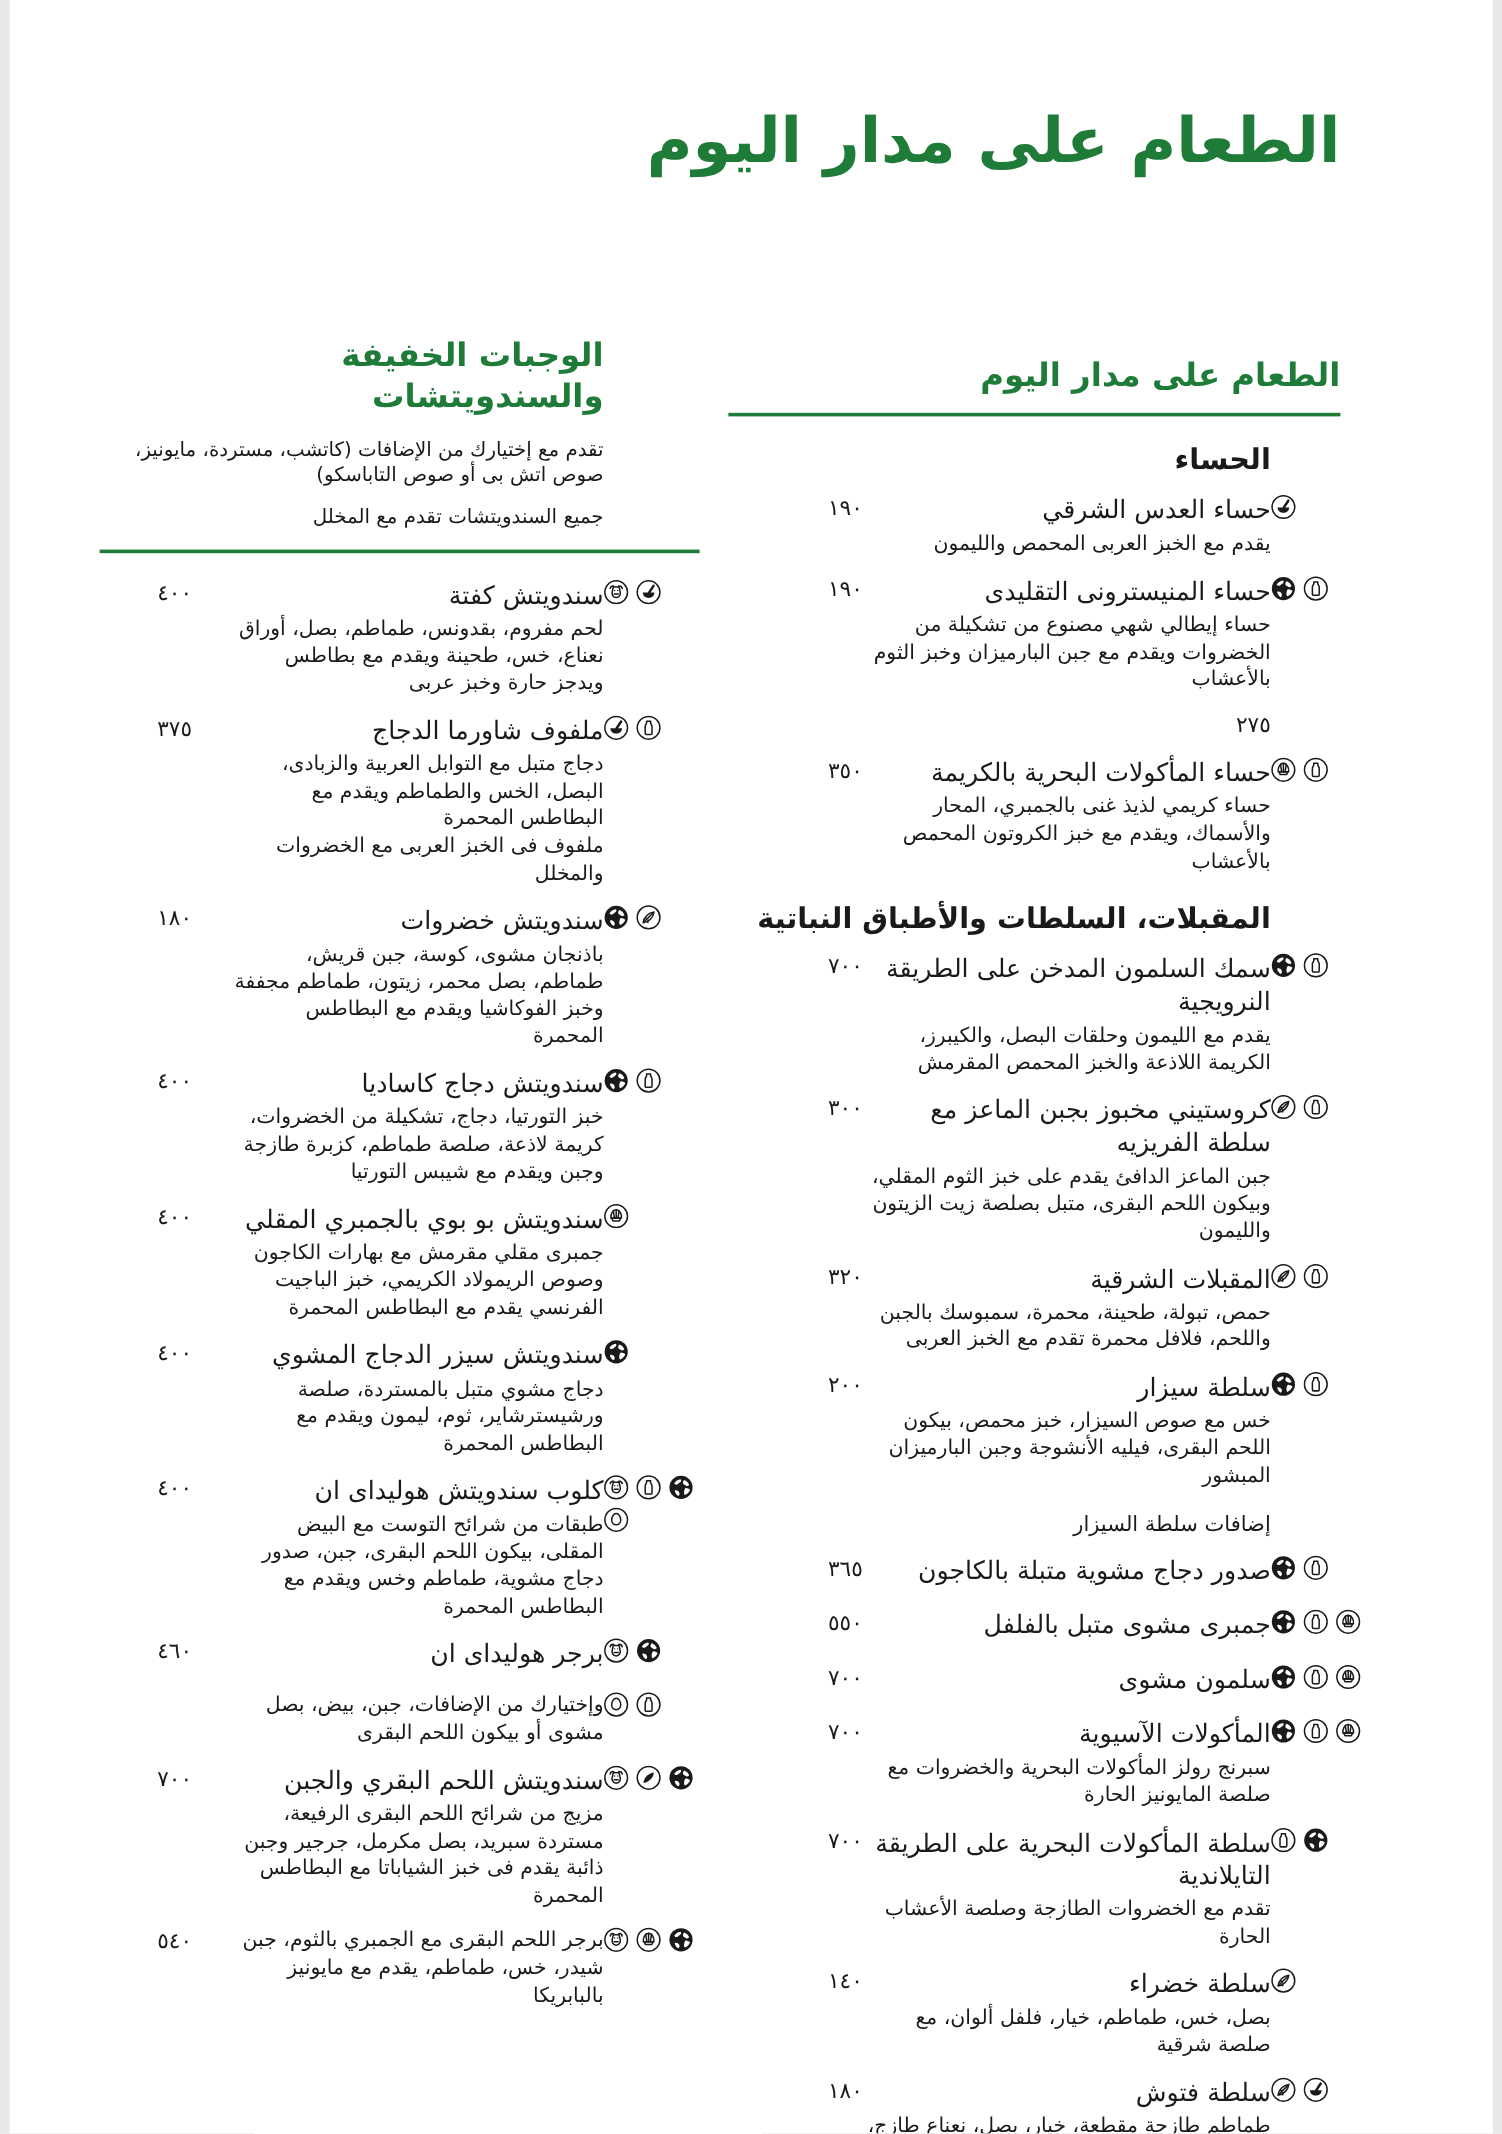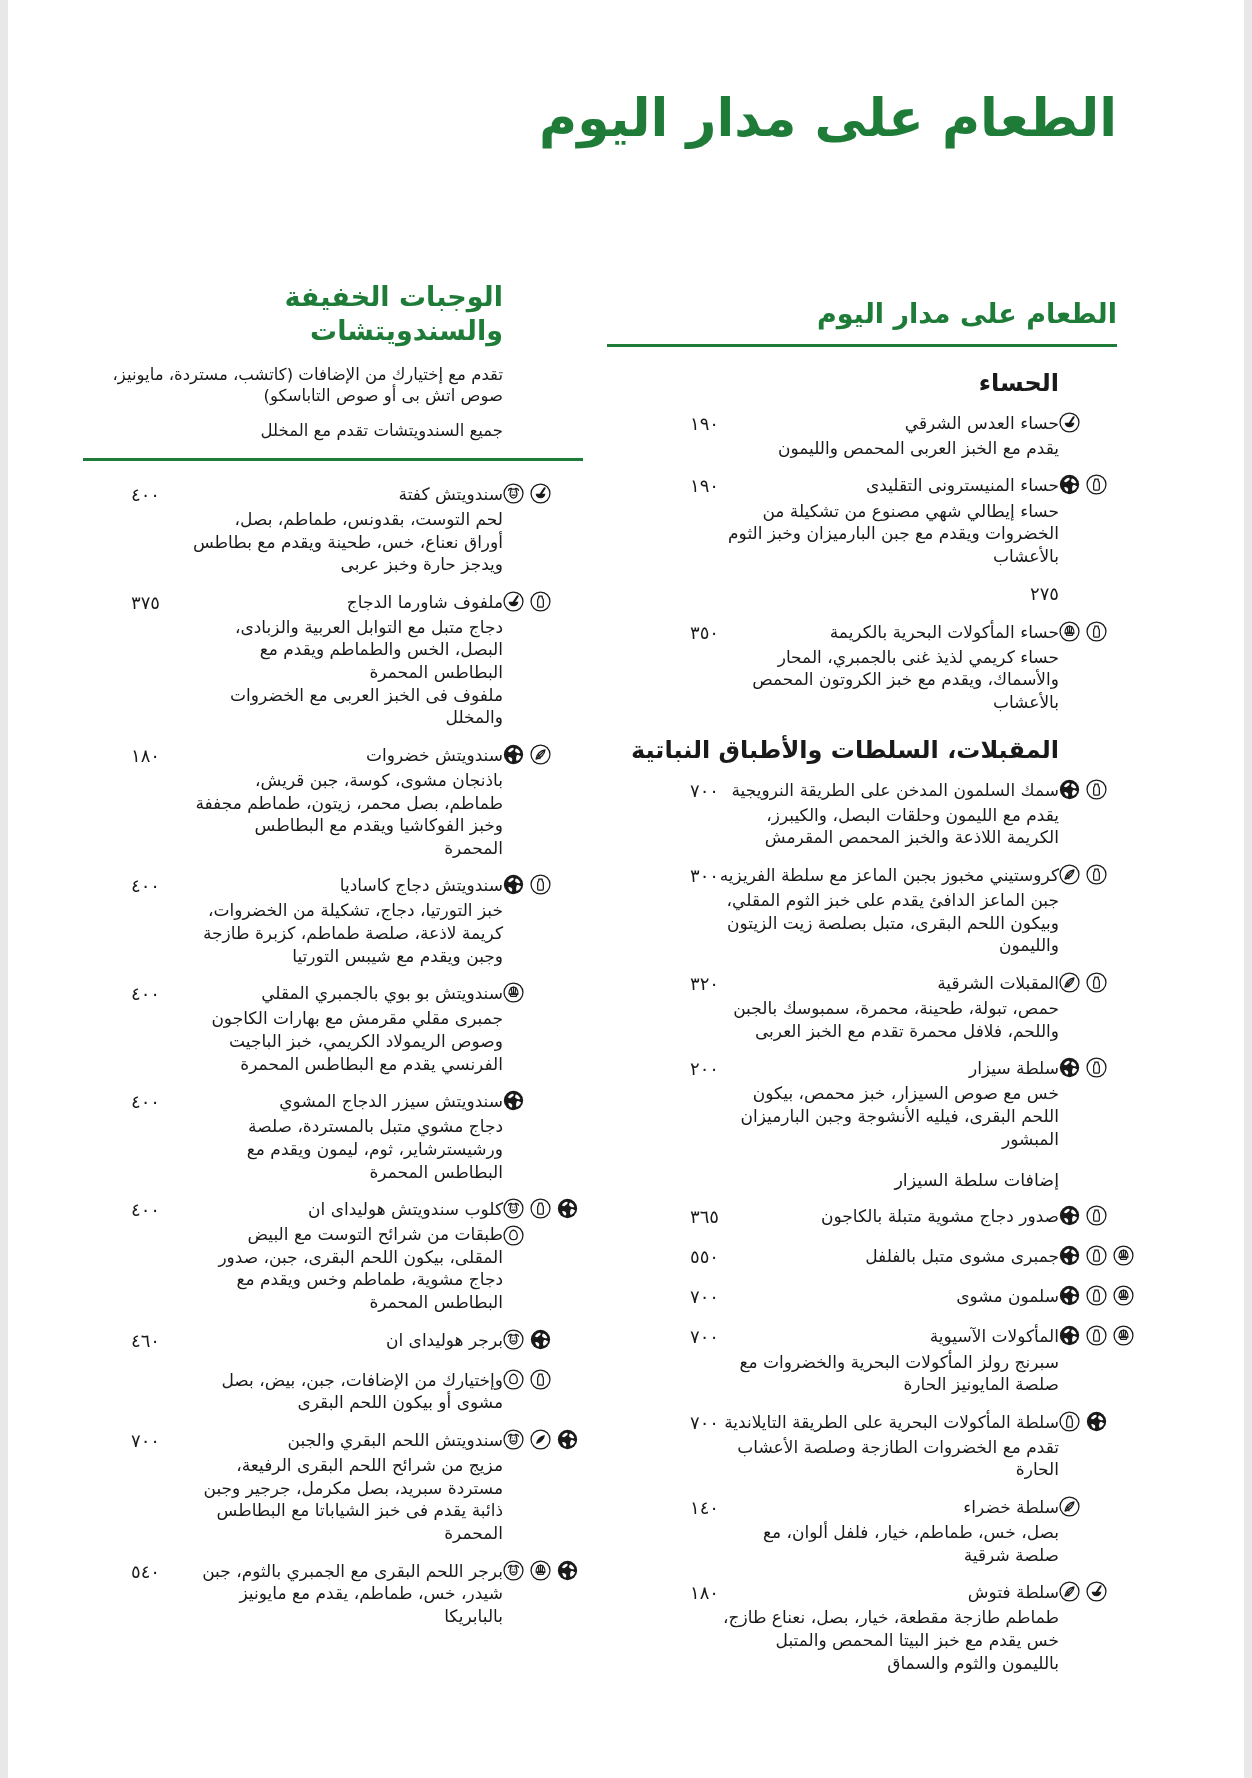--- a/index.html
+++ b/index.html
@@ -21,21 +21,21 @@
   .sec-header{font-size:24px;font-weight:bold;margin:22px 0 15px;}
   .col-right .sec-header{padding-right:58px;}
   .subheader{font-size:17.5px;margin:20px 0 15px;padding-right:58px;}
   .item{display:flex;direction:rtl;align-items:flex-start;margin:0 0 15px;}
   .icons{display:flex;direction:ltr;gap:6px;justify-content:flex-start;align-content:flex-start;}
   .col-right .icons{width:58px;min-width:58px;flex-wrap:nowrap;}
   .col-left .icons{width:80px;min-width:80px;flex-wrap:wrap;}
   .icn{width:21px;height:21px;flex-shrink:0;display:inline-block;}
   .icn svg{display:block;width:100%;height:100%;}
   .txt{flex:1;}
-  .iname{font-size:17px;line-height:1.3;margin-bottom:3px;}
+  .iname{font-size:21px;line-height:1.3;margin-bottom:3px;}
   .idesc{font-size:17px;line-height:1.33;white-space:pre-line;}
   .price{font-size:18px;line-height:1.3;}
   .col-right .price{width:112px;min-width:112px;text-align:right;}
   .col-left .price{width:108px;min-width:108px;text-align:left;padding-left:48px;box-sizing:border-box;}
 </style>
 </head>
 <body>
 
 <div class="page">
   <h1 class="main-title">الطعام على مدار اليوم</h1>
@@ -409,21 +409,21 @@
             <span class="icn">
               <svg viewBox="0 0 20 20">
                 <circle cx="10" cy="10" r="9" stroke="#1a1a1a" stroke-width="1.2" fill="none" stroke-linecap="round" stroke-linejoin="round"></circle>
     <path d="M5.4 10.3h9.2c0 2.6-2 4.3-4.6 4.3s-4.6-1.7-4.6-4.3z" fill="#1a1a1a"></path>
     <path d="M13.9 5l-3.5 5.3" stroke="#1a1a1a" stroke-width="2" stroke-linecap="round" fill="none"></path>
               </svg>
             </span>
           </div>
           <div class="txt">
             <div class="iname">سندويتش كفتة</div>
-            <div class="idesc">لحم التوست، بقدونس، طماطم، بصل، أوراق نعناع، خس، طحينة ويقدم مع بطاطس ويدجز حارة وخبز عربى</div>
+            <div class="idesc">لحم مفروم، بقدونس، طماطم، بصل، أوراق نعناع، خس، طحينة ويقدم مع بطاطس ويدجز حارة وخبز عربى</div>
           </div>
           <div class="price">٤٠٠</div>
         </div>
         <div class="item">
           <div class="icons">
             <span class="icn">
               <svg viewBox="0 0 20 20">
                 <circle cx="10" cy="10" r="9" stroke="#1a1a1a" stroke-width="1.2" fill="none" stroke-linecap="round" stroke-linejoin="round"></circle>
     <path d="M5.4 10.3h9.2c0 2.6-2 4.3-4.6 4.3s-4.6-1.7-4.6-4.3z" fill="#1a1a1a"></path>
     <path d="M13.9 5l-3.5 5.3" stroke="#1a1a1a" stroke-width="2" stroke-linecap="round" fill="none"></path>

